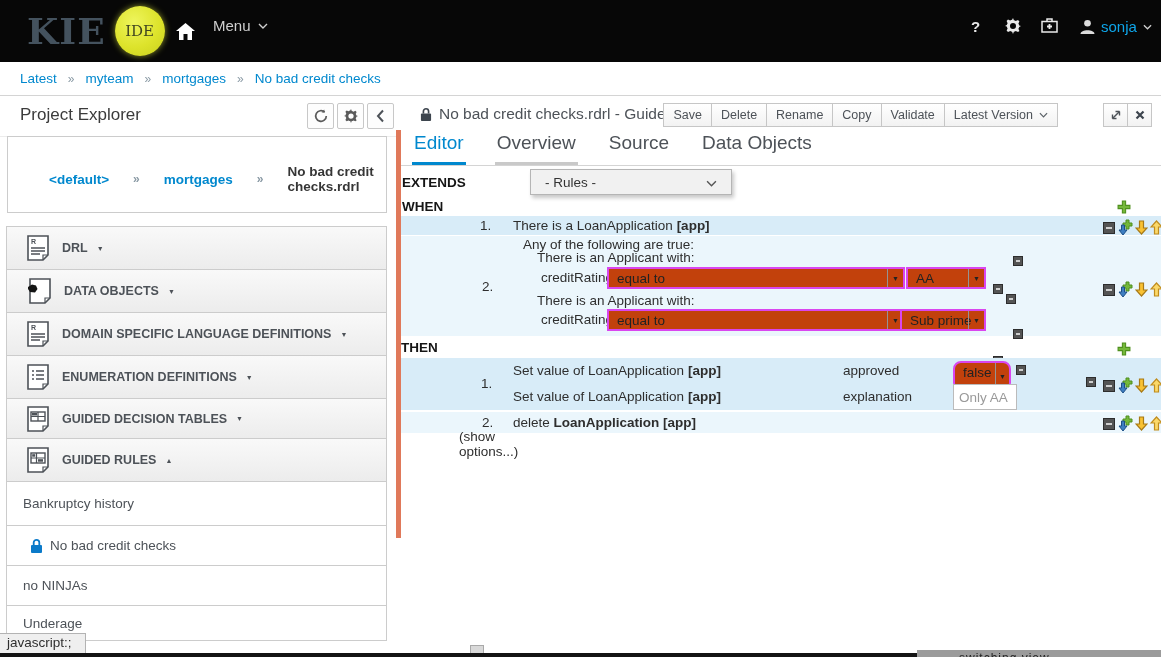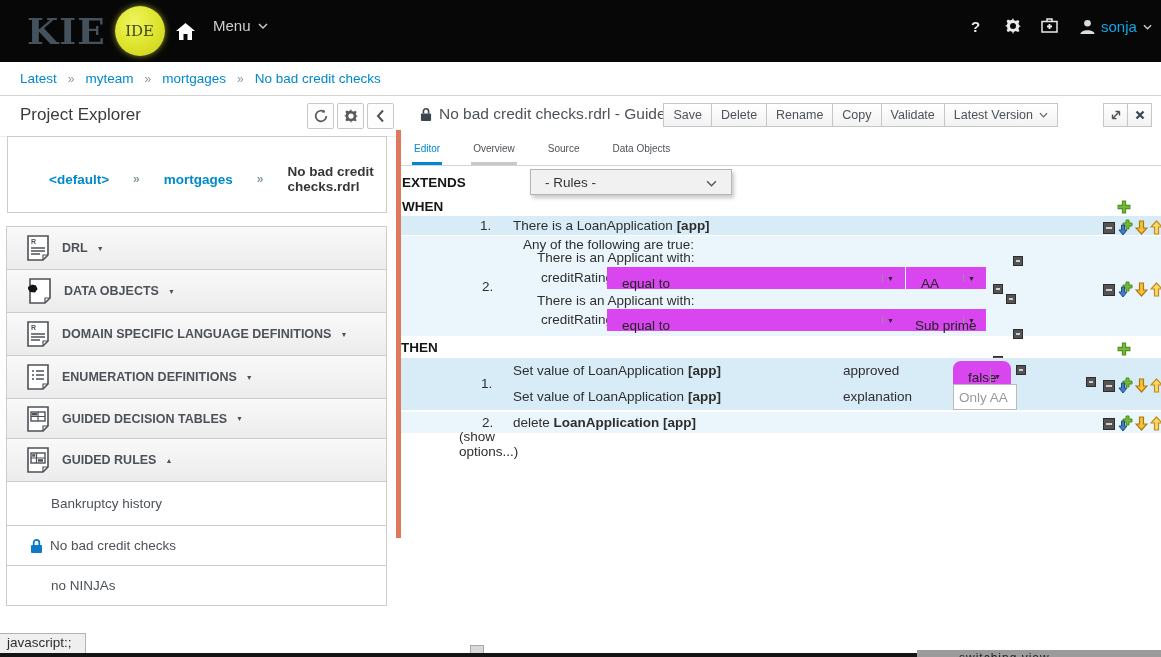--- a/index.html
+++ b/index.html
@@ -41,62 +41,62 @@
   .lp-card{position:absolute;left:7px;top:39px;width:380px;height:77px;border:1px solid #ccc;box-sizing:border-box;background:#fff;}
   .lp-path{position:absolute;left:41px;top:27px;display:flex;gap:24px;align-items:center;font-size:13.5px;font-weight:bold;}
   .lp-path .cur{color:#363636;}
   .accordion{position:absolute;left:6px;top:130px;width:381px;}
   .acc-item{height:44px;border:1px solid #ccc;margin-top:-1px;box-sizing:border-box;
     background:linear-gradient(to bottom,#f9f9f9,#ececec);display:flex;align-items:center;cursor:pointer;}
   .acc-icon{margin-left:20px;}
   .acc-label{margin-left:13px;font-size:12.5px;font-weight:bold;color:#4d5258;}
   .acc-caret{margin-left:9px;font-size:7px;color:#4d5258;}
   .file-item{height:41px;border:1px solid #ccc;margin-top:-1px;box-sizing:border-box;background:#fff;
-    display:flex;align-items:center;padding-left:44px;font-size:13.5px;color:#4d5258;cursor:pointer;}
+    display:flex;align-items:center;padding-left:16px;font-size:13.5px;color:#4d5258;cursor:pointer;}
   .file-item.locked{padding-left:23px;gap:7px;}
   .status-tip{position:absolute;left:0;top:536px;width:86px;height:21px;background:#efefef;border:1px solid #b3b3b3;border-left:none;
     box-sizing:border-box;font-size:13.5px;color:#2e2e2e;padding:1px 0 0 7px;z-index:30;}
 
   
   .splitter{position:absolute;left:396px;top:130px;width:5px;height:408px;background:#e0795a;cursor:col-resize;z-index:5;}
 
   
   .main{position:absolute;left:401px;top:97px;width:760px;height:560px;background:#fff;}
   .titlebar{position:absolute;left:0;top:2px;width:760px;height:31px;}
   .tb-lock{position:absolute;left:19px;top:8px;}
   .tb-title{position:absolute;left:38px;top:6px;font-size:15.5px;color:#4d5258;display:flex;align-items:center;gap:9px;white-space:nowrap;}
   .tb-caret{color:#6a6a6a;cursor:pointer;margin-top:3px;}
   .btngroup{position:absolute;top:4px;display:flex;}
   .btn{border:1px solid #c6c6c6;background:linear-gradient(to bottom,#ffffff,#f2f2f2);color:#4d5258;font-size:12.5px;
     padding:0 9px;height:24px;display:flex;align-items:center;gap:6px;margin-left:-1px;cursor:pointer;box-sizing:border-box;white-space:nowrap;}
   .iconbtn{width:25px;justify-content:center;padding:0;}
   .tabbar{position:absolute;left:0;top:33px;width:760px;height:36px;border-bottom:1px solid #d4d4d4;box-sizing:border-box;
     display:flex;align-items:flex-end;padding-left:11px;gap:0;}
-  .tab{font-size:10px;color:#4d5258;padding:0 2px 8px 2px;margin-right:29px;cursor:pointer;border-bottom:3px solid transparent;}
+  .tab{font-size:19px;color:#4d5258;padding:0 2px 8px 2px;margin-right:29px;cursor:pointer;border-bottom:3px solid transparent;}
   .tab.active{color:#0088ce;border-bottom-color:#0088ce;}
   .tab.hovered{border-bottom-color:#c9c9c9;}
 
   
   .rulearea{position:absolute;left:0;top:69px;width:760px;height:491px;font-size:13.5px;color:#2e2e2e;}
   .sec-label{position:absolute;font-weight:bold;color:#151515;font-size:13.5px;}
   .extends-sel{position:absolute;left:129px;top:3px;width:202px;height:26px;background:#f1f1f1;border:1px solid #b5b5b5;
     box-sizing:border-box;box-shadow:2px 3px 4px rgba(0,0,0,.22);display:flex;align-items:center;cursor:pointer;}
   .extends-sel .val{margin-left:14px;font-size:13.5px;color:#333;}
   .extends-sel .chev{position:absolute;right:14px;top:10px;color:#555;}
   .row{position:absolute;left:0;width:760px;}
   .row.hl{background:#d8ecf8;}
   .row.lt{background:#ebf6fc;}
   .rnum{position:absolute;font-size:13.5px;color:#2e2e2e;}
   .rtext{position:absolute;white-space:nowrap;}
   .cluster{position:absolute;display:flex;align-items:center;gap:2px;}
   .sqbtn{width:10px;height:10px;background:#545454;border:1px solid #2d2d2d;position:relative;cursor:pointer;box-sizing:content-box;}
   .sqbtn::after{content:"";position:absolute;left:2px;right:2px;top:4px;height:2px;background:#cfcfcf;}
   .sqbtn.sm{width:8px;height:8px;}
   .sqbtn.sm::after{top:3px;}
-  .gsel{position:absolute;background:#d946ef;border:7px solid #d946ef;height:22px;box-sizing:border-box;cursor:pointer;}
+  .gsel{position:absolute;background:#c2410c;border:2px solid #d946ef;height:22px;box-sizing:border-box;cursor:pointer;}
   .gsel .val{position:absolute;left:8px;top:2px;font-size:13.5px;color:#222;white-space:nowrap;}
   .gsel .strip{position:absolute;top:0;bottom:0;right:0;width:15px;border-left:1px solid #949494;
     display:flex;align-items:center;justify-content:center;font-size:7px;color:#222;}
   .gtext{position:absolute;background:#fff;border:1px solid #bbb;box-sizing:border-box;font-family:"Liberation Sans",sans-serif;
     font-size:13.5px;color:#9a9a9a;padding:0 5px;}
   .showopt{position:absolute;left:58px;top:263px;width:58px;line-height:15px;cursor:pointer;color:#2e2e2e;}
 
   
   .bottom-black{position:absolute;left:0;top:653px;width:917px;height:4px;background:#141414;z-index:40;}
   .bottom-gray{position:absolute;left:917px;top:650px;width:244px;height:7px;background:#9b9b9b;overflow:hidden;z-index:40;}
@@ -270,20 +270,23 @@
           <rect x="1" y="7" width="11" height="8" rx="1" fill="#0b7ac9"></rect>
           <path d="M3.7 7 V4.6 a2.8 2.8 0 0 1 5.6 0 V7" fill="none" stroke="#0b7ac9" stroke-width="1.8"></path>
         </svg>
       <span>No bad credit checks</span>
     </div>
 
     <div class="file-item">
       <span>no NINJAs</span>
     </div>
 
+    <div class="file-item" style="height:36px;">
+      <span>Underage</span>
+    </div>
   </div>
 
   <div class="status-tip">
     <span>javascript:;</span>
   </div>
 </div>
 
 <div class="splitter"></div>
 
 <div class="main">

